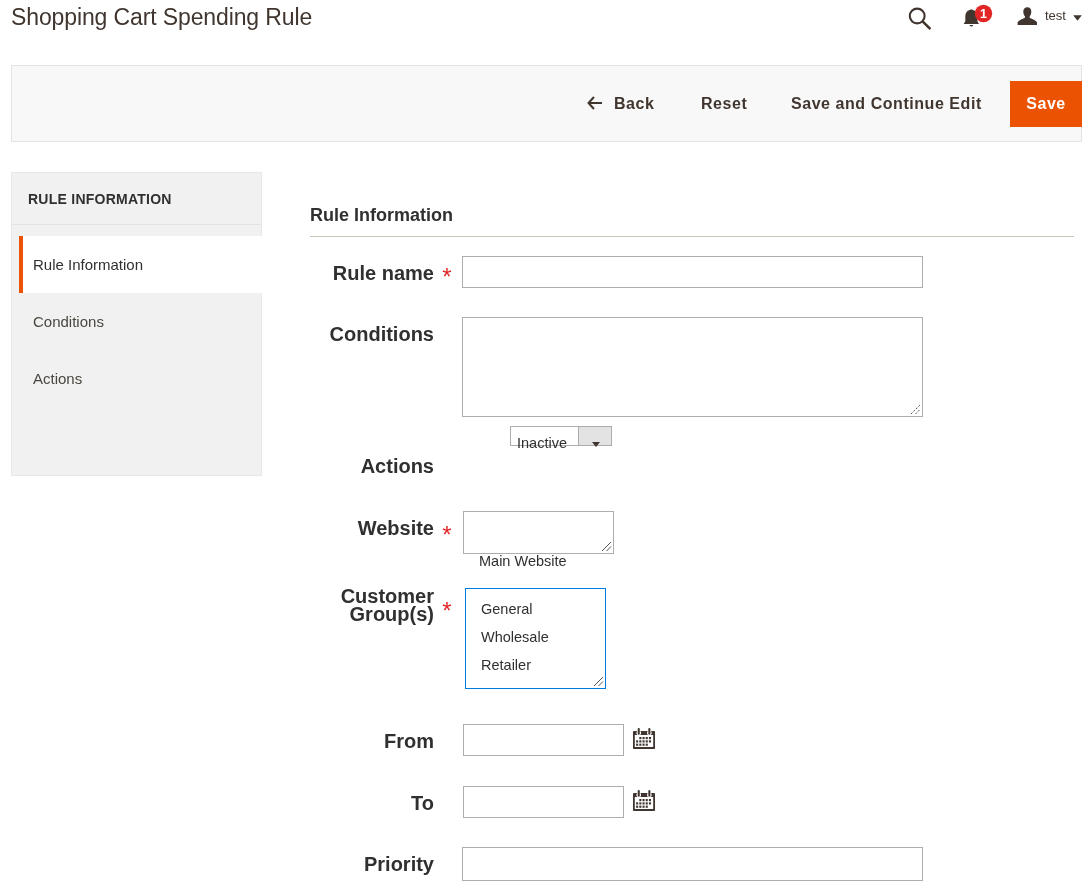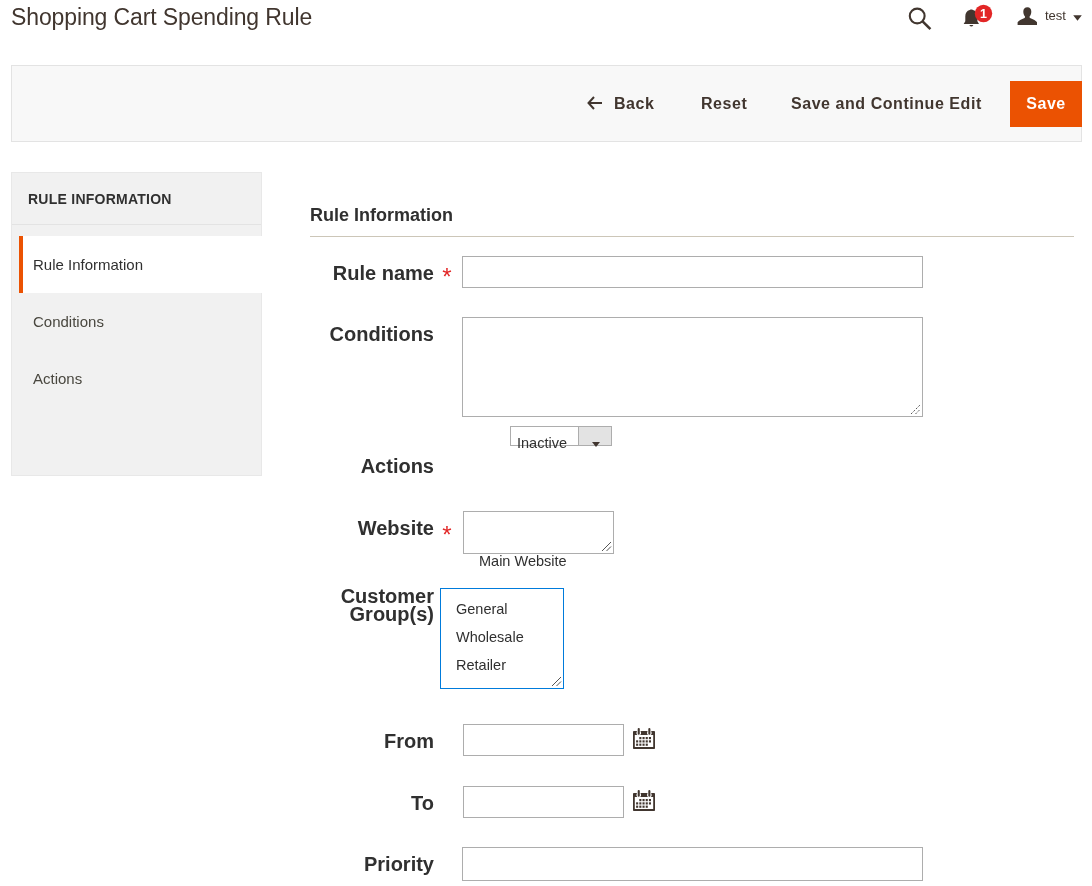--- a/index.html
+++ b/index.html
@@ -98,21 +98,21 @@
 <div class="finput" style="left:463px; top:511px; width:151px; height:43px;">
   <div class="ftext" style="position:absolute; left:15px; top:13px;margin-top:28px;">Main Website</div>
   <svg class="grip" width="14" height="14" viewBox="0 0 14 14">
     <line x1="4" y1="13" x2="13" y2="4" stroke="#555" stroke-width="1"></line>
     <line x1="8.5" y1="13" x2="13" y2="8.5" stroke="#555" stroke-width="1"></line>
   </svg>
 </div>
 
 <div class="flabel" style="top:588px;">Customer Group(s)</div>
 <div class="req" style="top:598.5px;">*</div>
-<div class="finput" style="left:440px; top:588px; width:124px; height:101px; border-color:#007bdb;">
+<div class="finput" style="left:465px; top:588px; width:141px; height:101px; border-color:#007bdb;">
   <div class="ftext" style="position:absolute; left:15px; top:12px;">General</div>
   <div class="ftext" style="position:absolute; left:15px; top:40px;">Wholesale</div>
   <div class="ftext" style="position:absolute; left:15px; top:68px;">Retailer</div>
   <svg class="grip" width="14" height="14" viewBox="0 0 14 14">
     <line x1="4" y1="13" x2="13" y2="4" stroke="#555" stroke-width="1"></line>
     <line x1="8.5" y1="13" x2="13" y2="8.5" stroke="#555" stroke-width="1"></line>
   </svg>
 </div>
 
 <div class="flabel" style="top:724px;">From</div>

